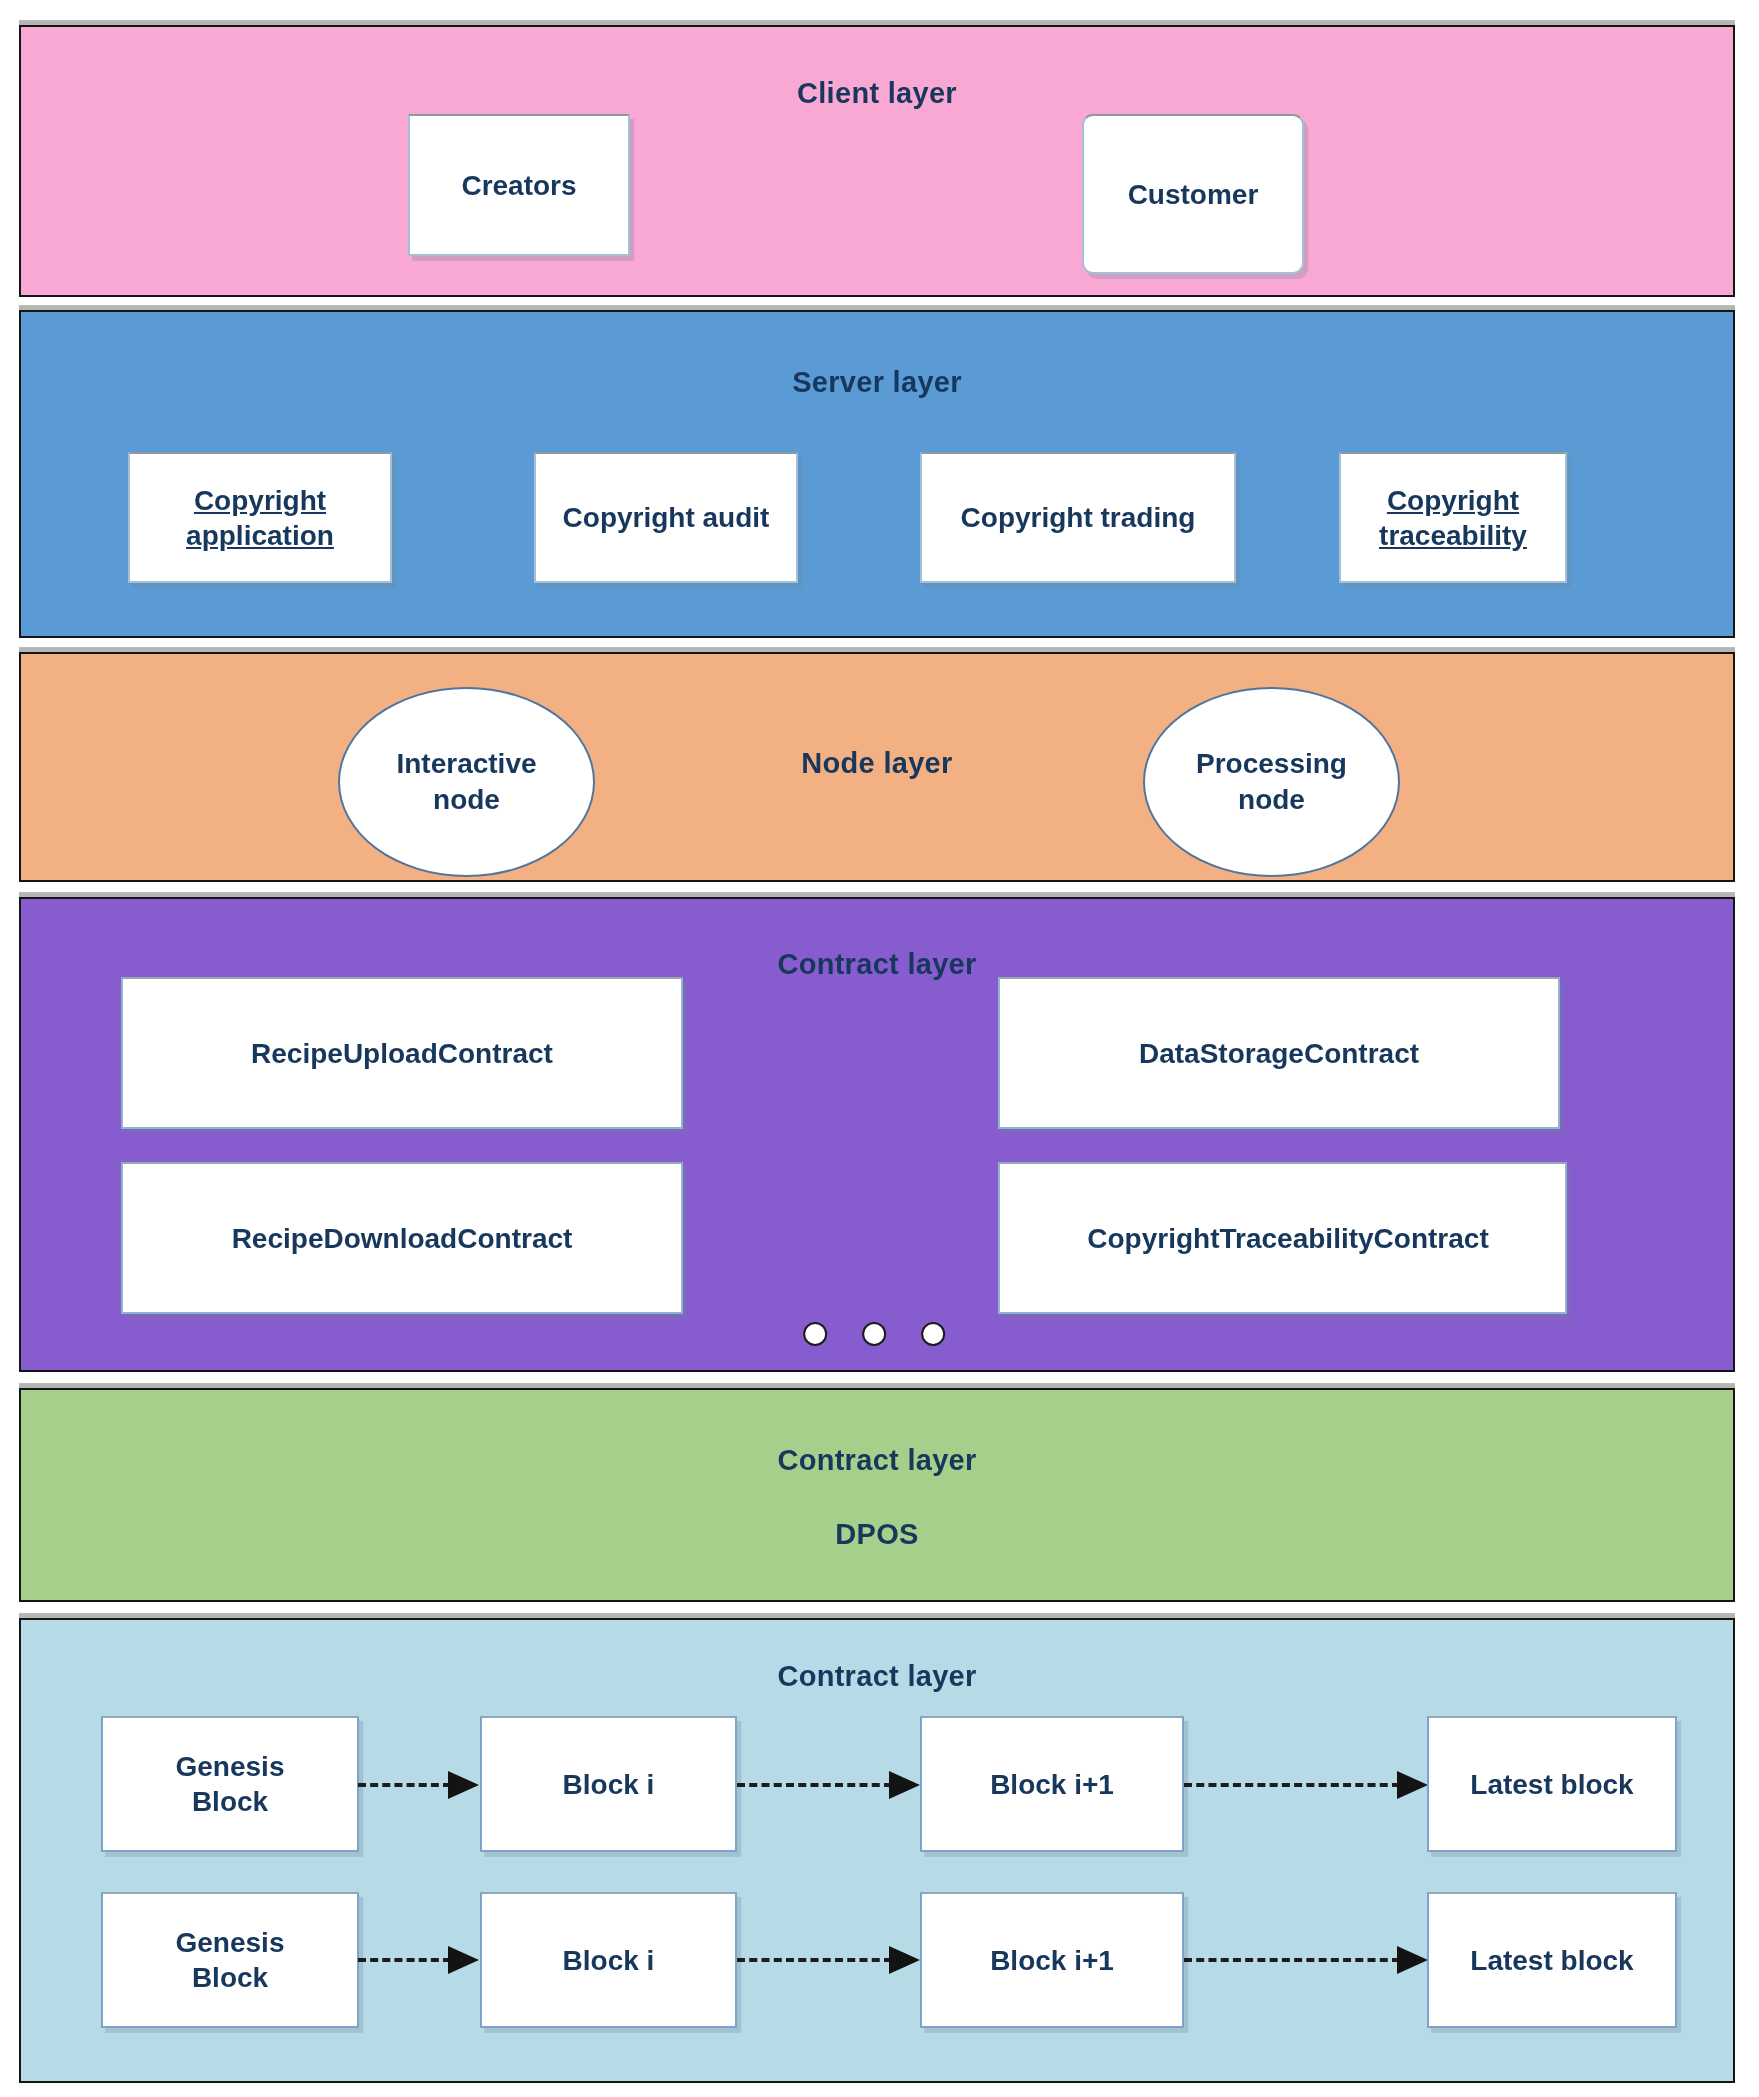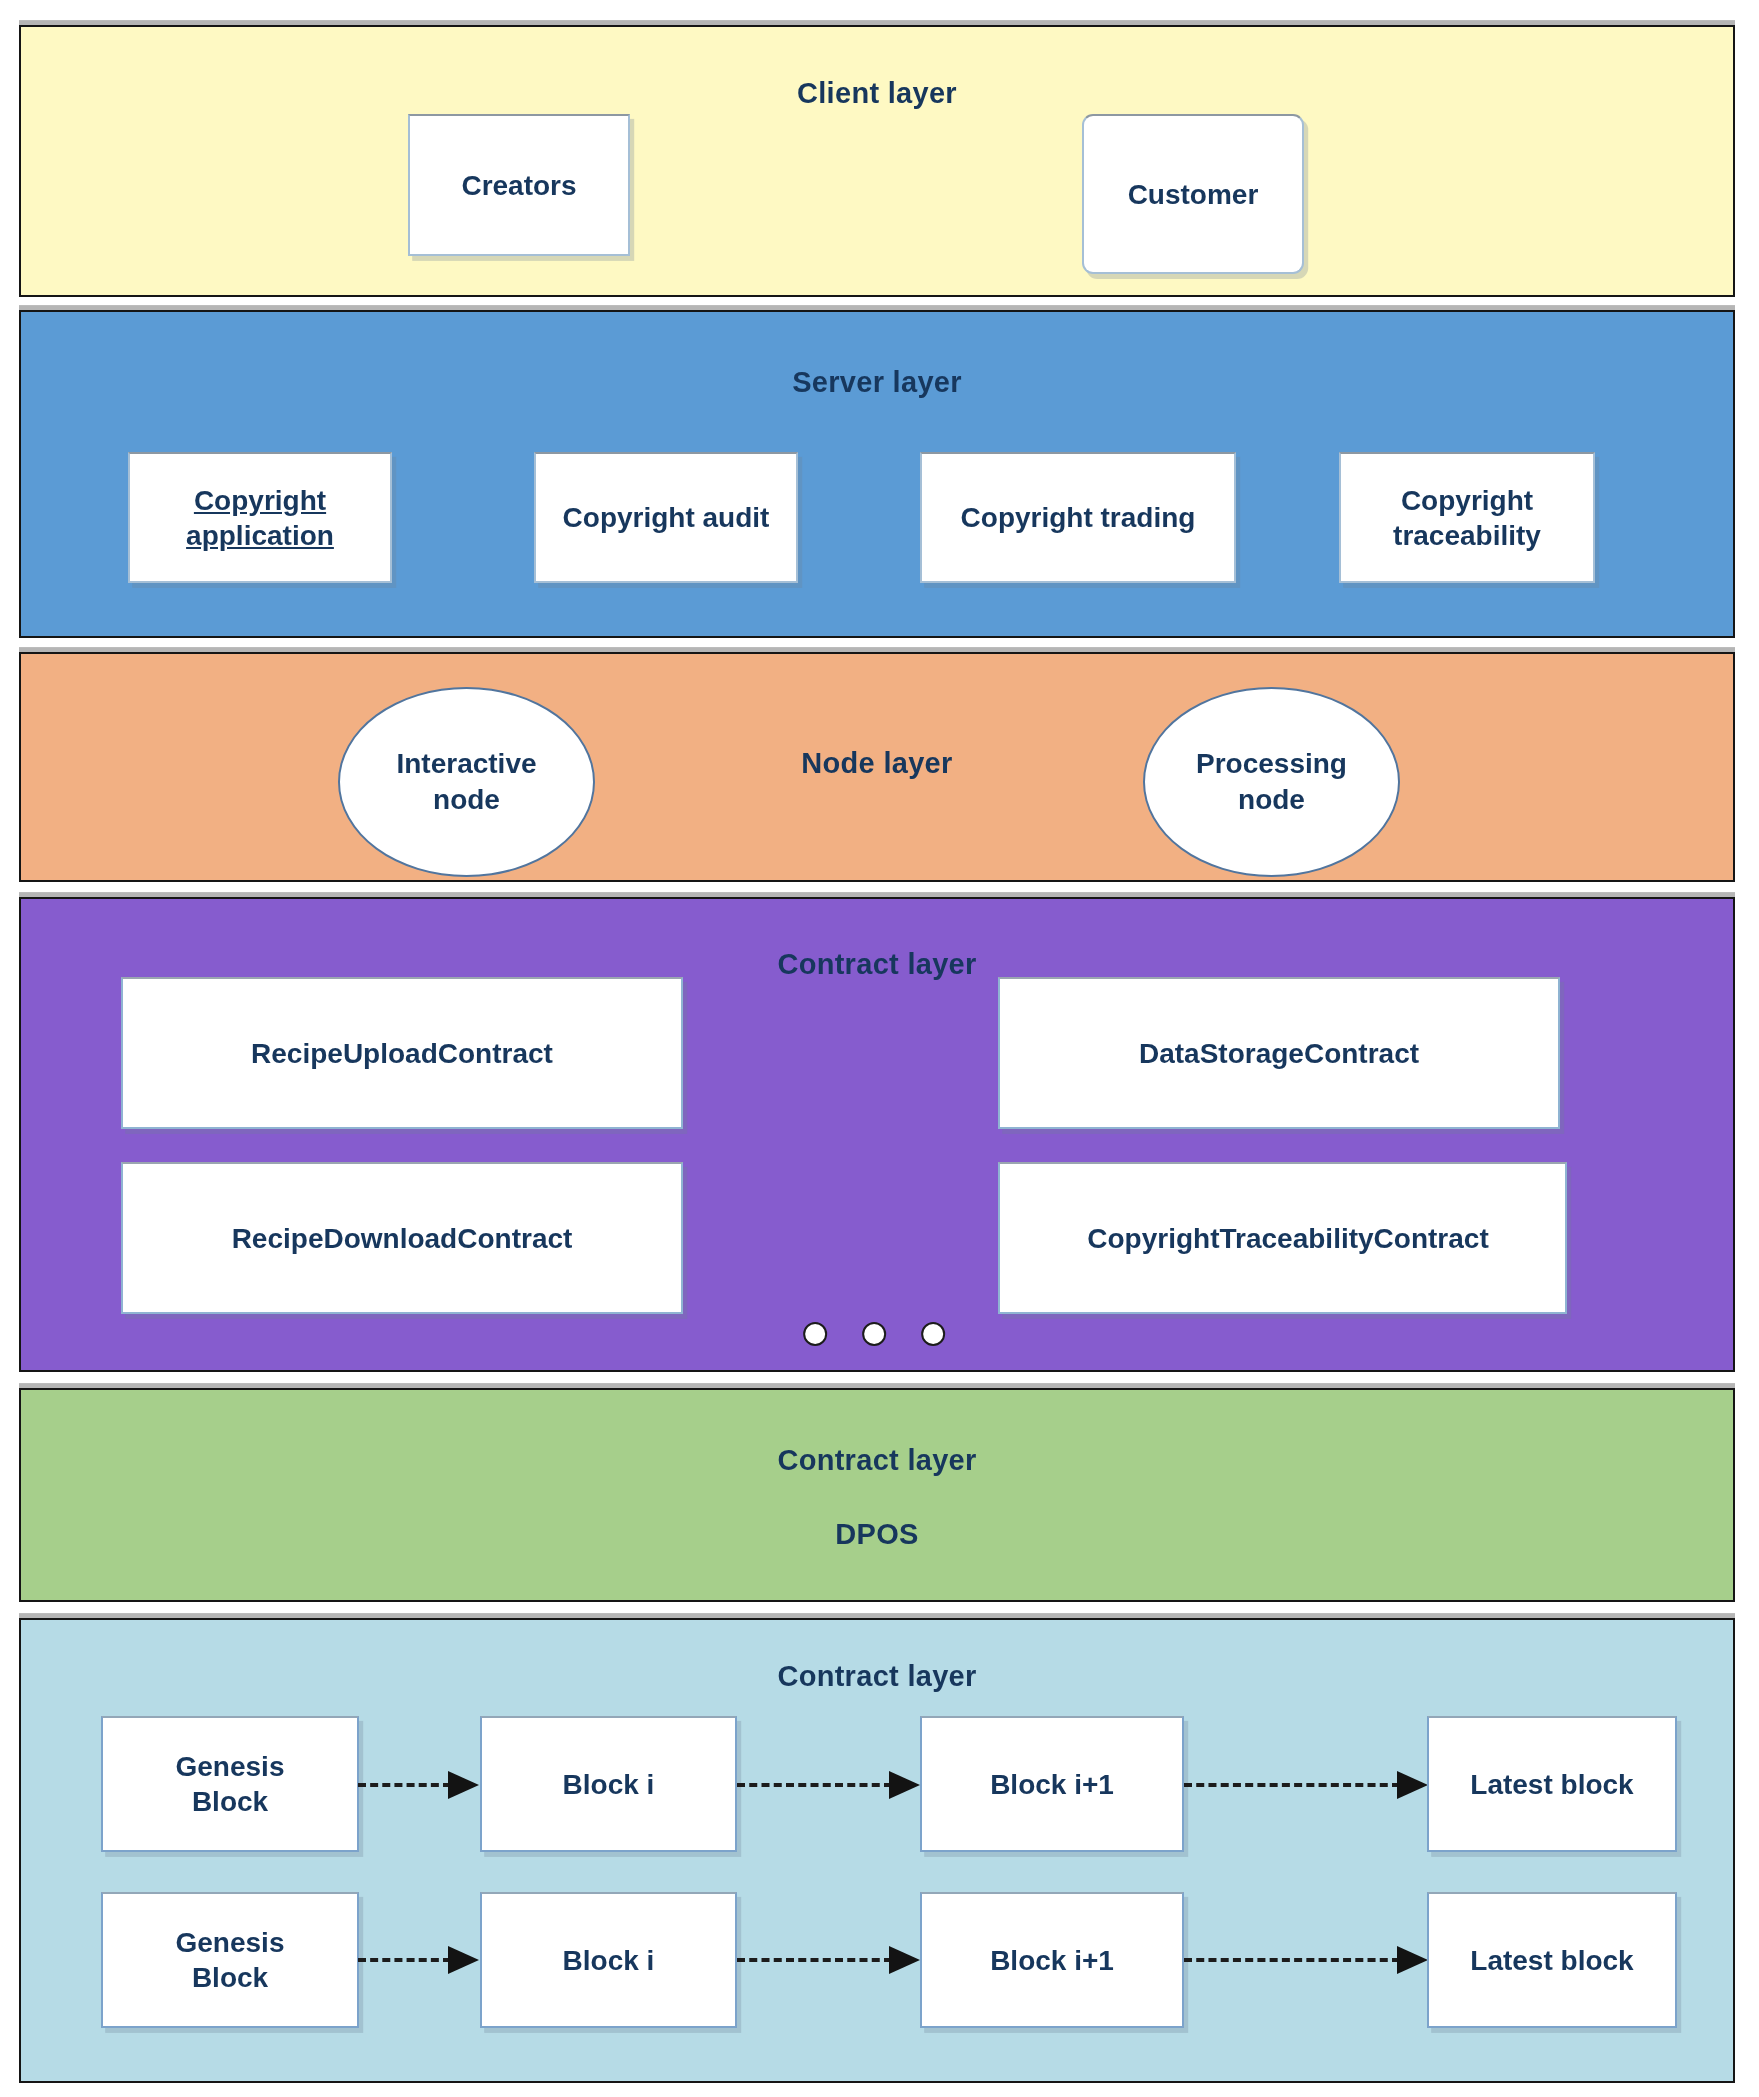--- a/index.html
+++ b/index.html
@@ -51,32 +51,32 @@
     border-top:14px solid transparent;
     border-bottom:14px solid transparent;
     margin-left:-2.8px;
   }
 </style>
 </head>
 <body>
 
 <div class="canvas">
 
-  <div class="layer" style="top: 25px; height: 272px; background: #fef9c3; padding-left: 11px;">
+  <div class="layer" style="top: 25px; height: 272px; background: #f9a8d4; padding-left: 11px;">
     <div class="ltitle" style="top:50px;">Client layer</div>
     <div class="wbox" style="left:387px;top:87px;width:222px;height:142px;">Creators</div>
     <div class="wbox" style="left:1061px;top:87px;width:222px;height:160px;border-radius:11px;">Customer</div>
   </div>
 
   <div class="layer" style="top: 310px; height: 328px; background: rgb(91, 155, 213);">
     <div class="ltitle" style="top:54px;">Server layer</div>
     <div class="wbox" style="left:107px;top:140px;width:264px;height:131px;text-decoration:underline;">Copyright application</div>
     <div class="wbox" style="left:513px;top:140px;width:264px;height:131px;">Copyright audit</div>
     <div class="wbox" style="left:899px;top:140px;width:316px;height:131px;">Copyright trading</div>
-    <div class="wbox" style="left:1318px;top:140px;width:256px;height:131px;">Copyright traceability</div>
+    <div class="wbox" style="left:1318px;top:140px;width:228px;height:131px;text-decoration:underline;">Copyright traceability</div>
   </div>
 
   <div class="layer" style="top: 652px; height: 230px; background: rgb(242, 176, 131);">
     <div class="ltitle" style="top:93px;">Node layer</div>
     <div class="ellipse" style="left:317px;top:33px;width:257px;height:190px;">Interactive node</div>
     <div class="ellipse" style="left:1122px;top:33px;width:257px;height:190px;">Processing node</div>
   </div>
 
   <div class="layer" style="top: 897px; height: 475px; background: rgb(134, 92, 206);">
     <div class="ltitle" style="top:49px;">Contract layer</div>

